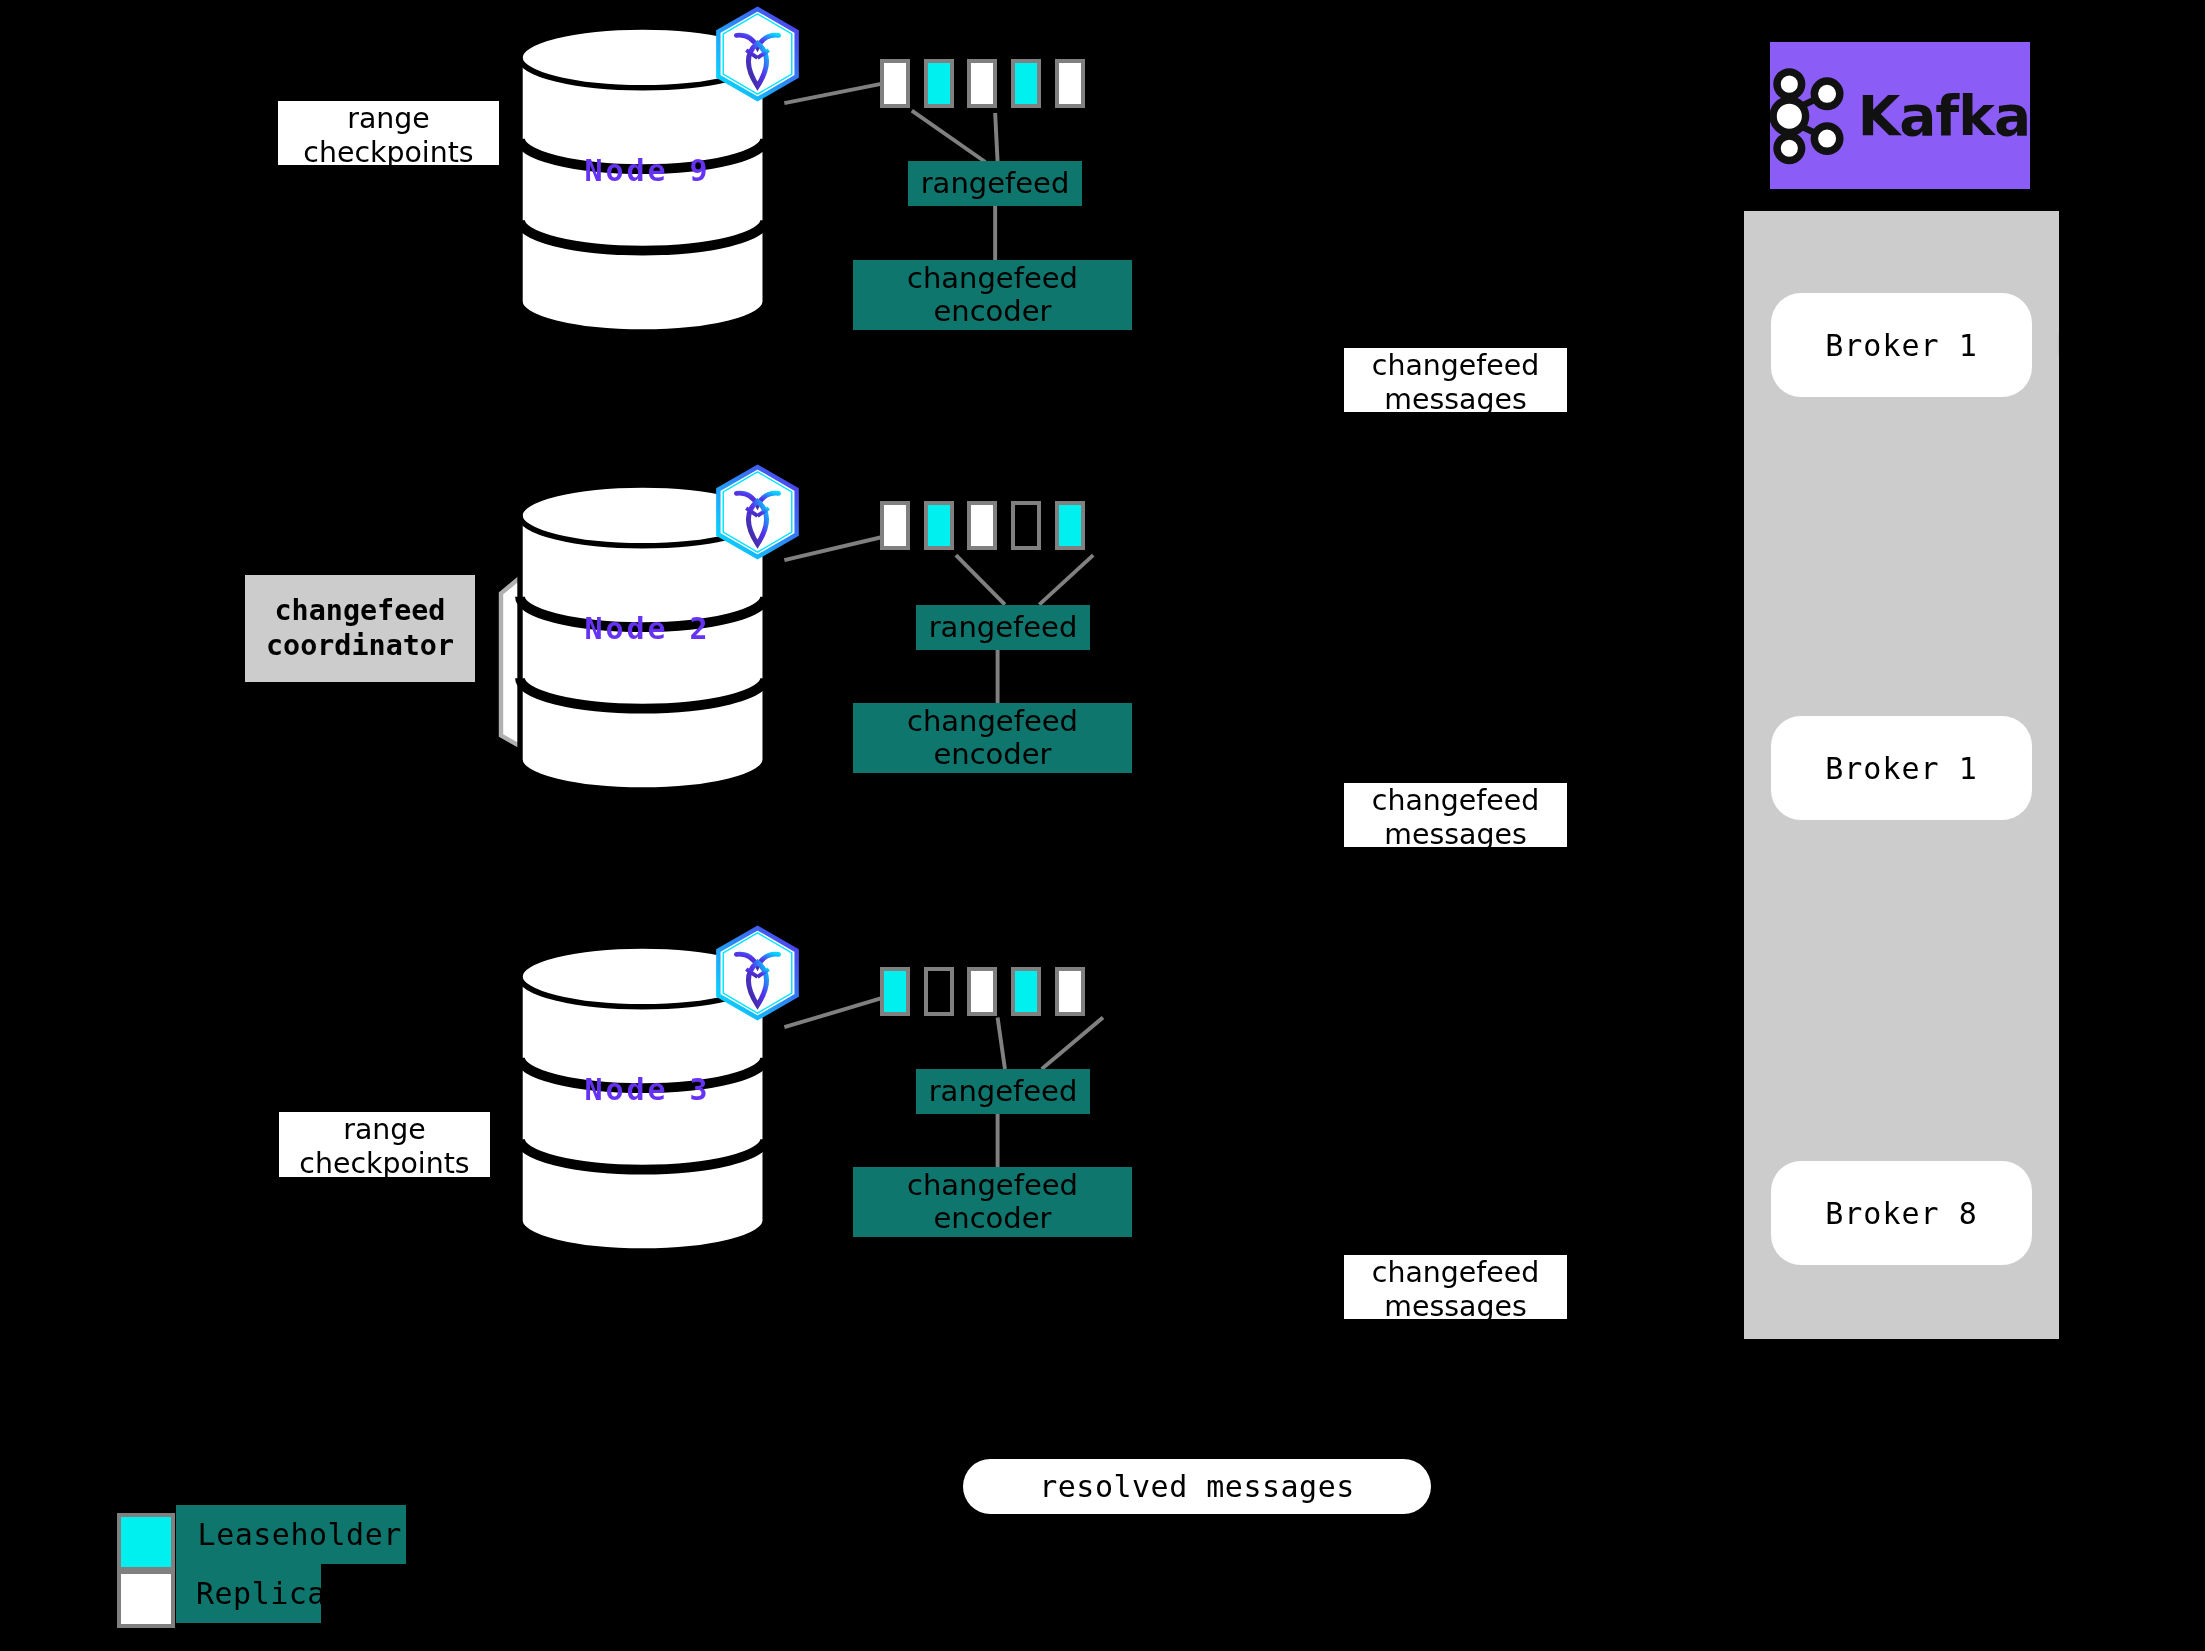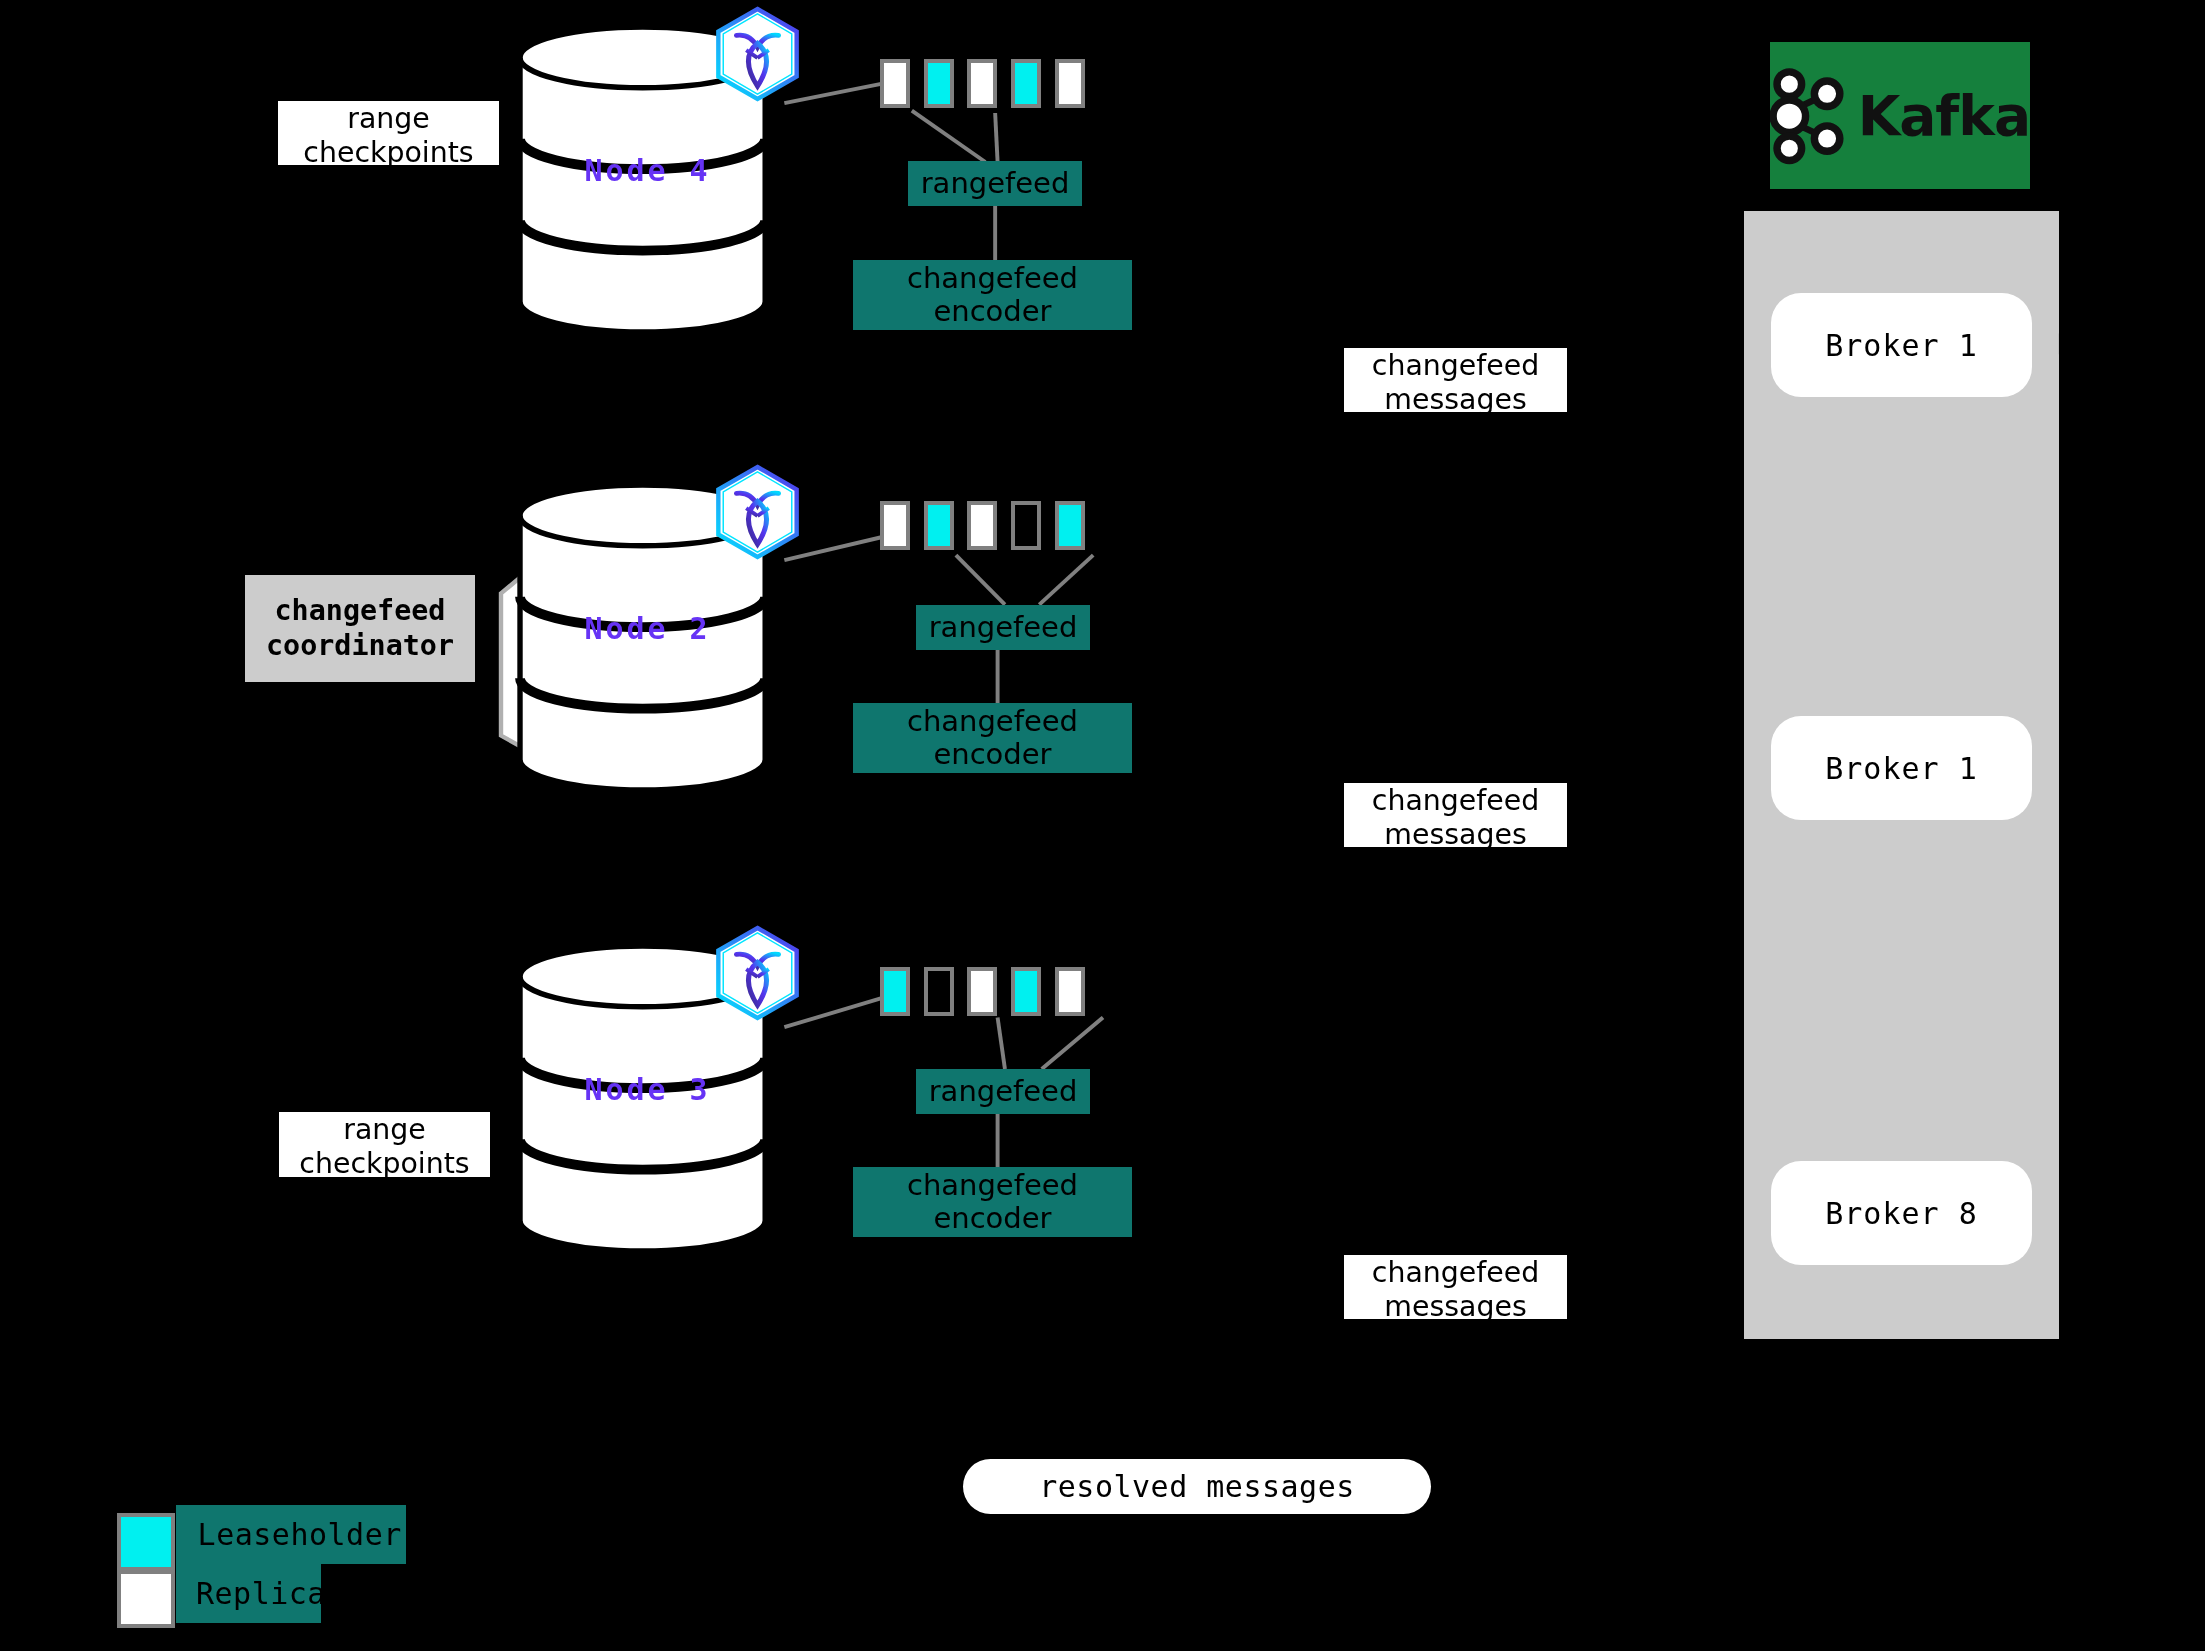--- a/index.html
+++ b/index.html
@@ -97,21 +97,21 @@
     align-items: center;
     justify-content: center;
     text-align: center;
     line-height: 1.2;
     white-space: pre-line;
   }
 
   
   .kafka-card {
     position: absolute;
-    background: #15803d;
+    background: #8b5cf6;
     display: flex;
     align-items: center;
     justify-content: center;
     gap: 10.8px;
   }
   .kafka-word {
     font-family: "DejaVu Sans", sans-serif;
     font-weight: bold;
     font-size: 55px;
     color: #111111;
@@ -177,21 +177,21 @@
 <div class="stage">
 
   <div class="node-group" style="left:515px; top:27px; width:265px; height:304px;">
     <svg class="cyl-svg" width="265" height="304" viewBox="0 0 540 620">
       <path d="M10 62 L10 560 A250 62 0 0 0 510 560 L510 62 Z" fill="#FFFFFF"></path>
       <ellipse cx="260" cy="62" rx="250" ry="62" fill="#FFFFFF" stroke="#000000" stroke-width="11"></ellipse>
       <path d="M10 62 L10 560 A250 62 0 0 0 510 560 L510 62" fill="none" stroke="#000000" stroke-width="11"></path>
       <path d="M10 228 A250 62 0 0 0 510 228" fill="none" stroke="#000000" stroke-width="20"></path>
       <path d="M10 394 A250 62 0 0 0 510 394" fill="none" stroke="#000000" stroke-width="20"></path>
     </svg>
-    <div class="node-label" style="top:126px;">Node 4</div>
+    <div class="node-label" style="top:126px;">Node 9</div>
 
     <svg class="crdb-hex" width="93" height="98" viewBox="0 0 190 200" style="left:196px; top:-22px;">
       <defs>
         <linearGradient id="hexg1" x1="0" y1="1" x2="1" y2="0">
           <stop offset="0%" stop-color="#00E5FF"></stop>
             <stop offset="100%" stop-color="#5533EE"></stop>
         </linearGradient>
         <linearGradient id="bugg1" x1="0" y1="1" x2="1" y2="0">
           <stop offset="0%" stop-color="#3A2B8C"></stop>
             <stop offset="55%" stop-color="#5533EE"></stop>

